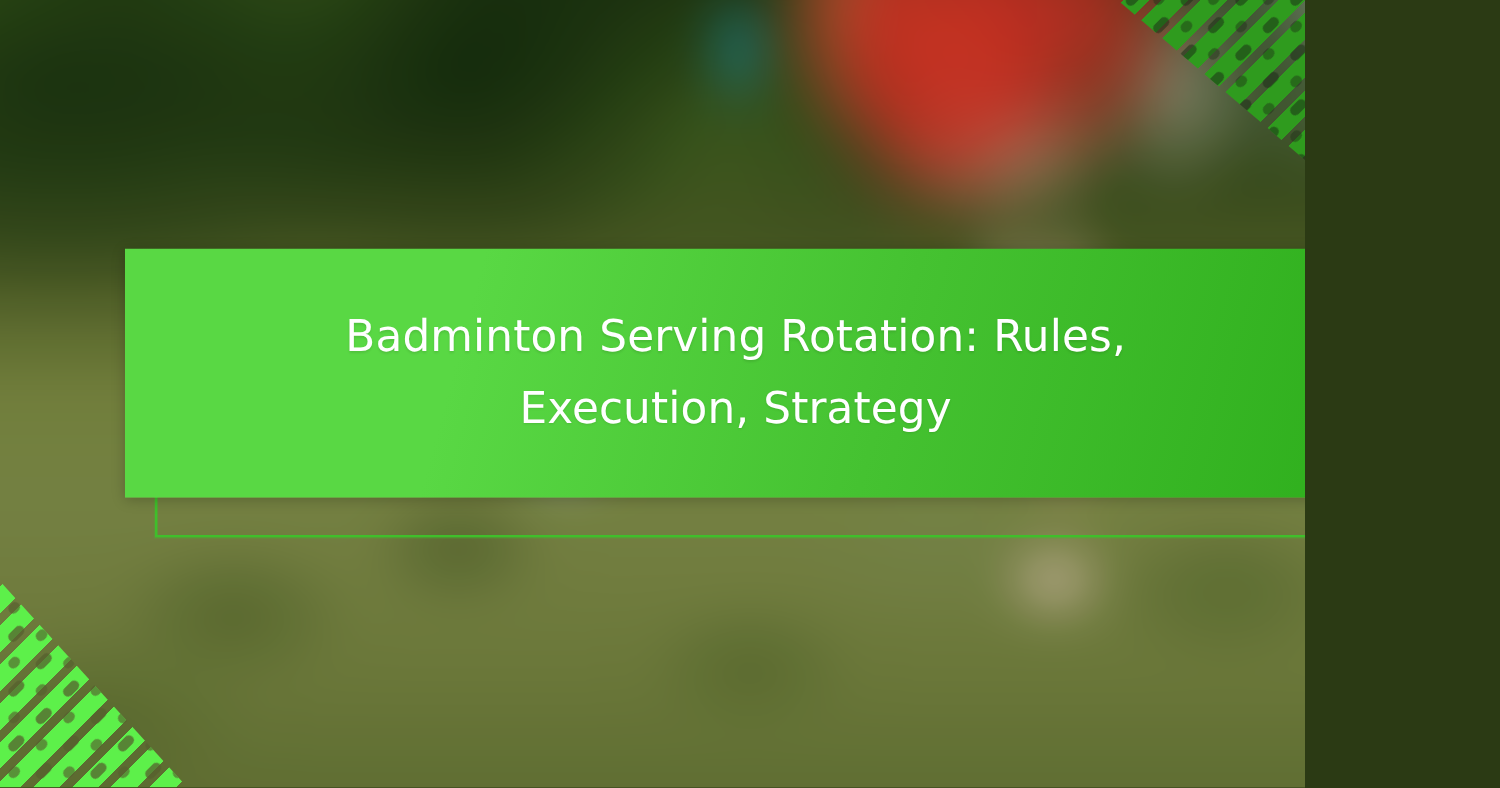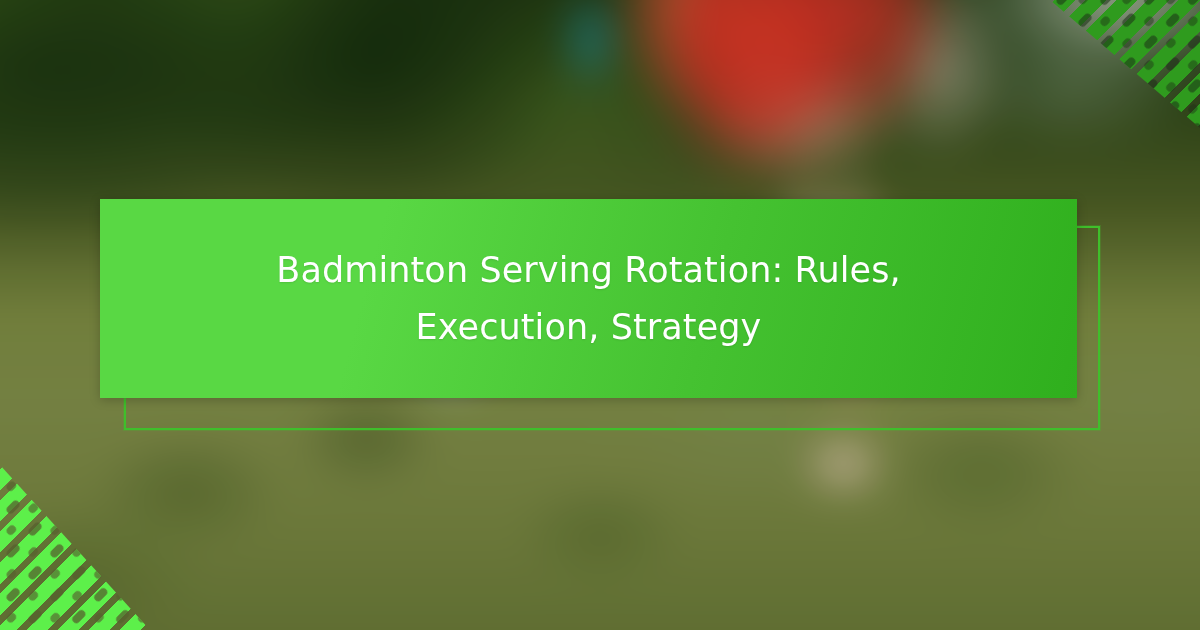--- a/index.html
+++ b/index.html
@@ -9,21 +9,21 @@
   body {
     width: 1200px;
     height: 630px;
     overflow: hidden;
     font-family: "DejaVu Sans", sans-serif;
     background: #2b3a14;
   }
 
   #stage {
     position: relative;
-    width: 1200px;
+    width: 1044px;
     height: 630px;
     overflow: hidden;
   }
 
   
   .bg-photo {
     position: absolute;
     left: -40px;
     top: -40px;
     width: 1280px;

